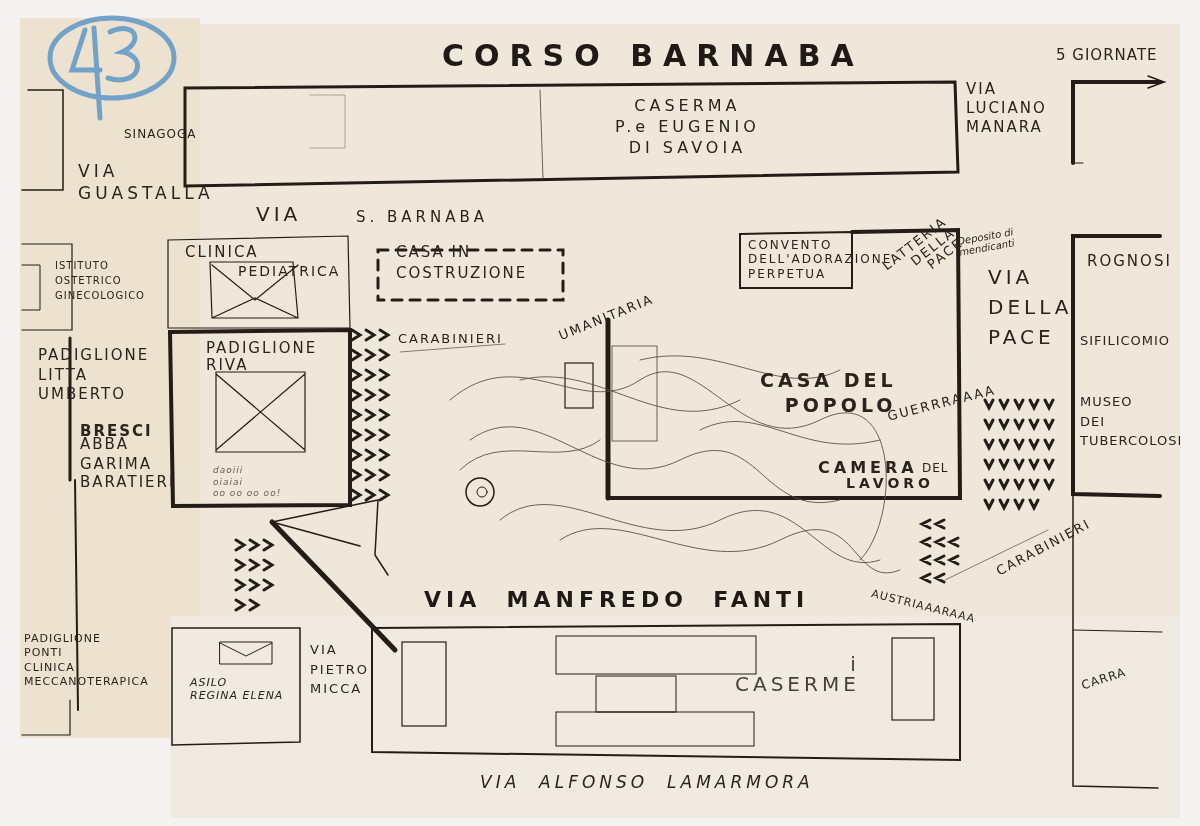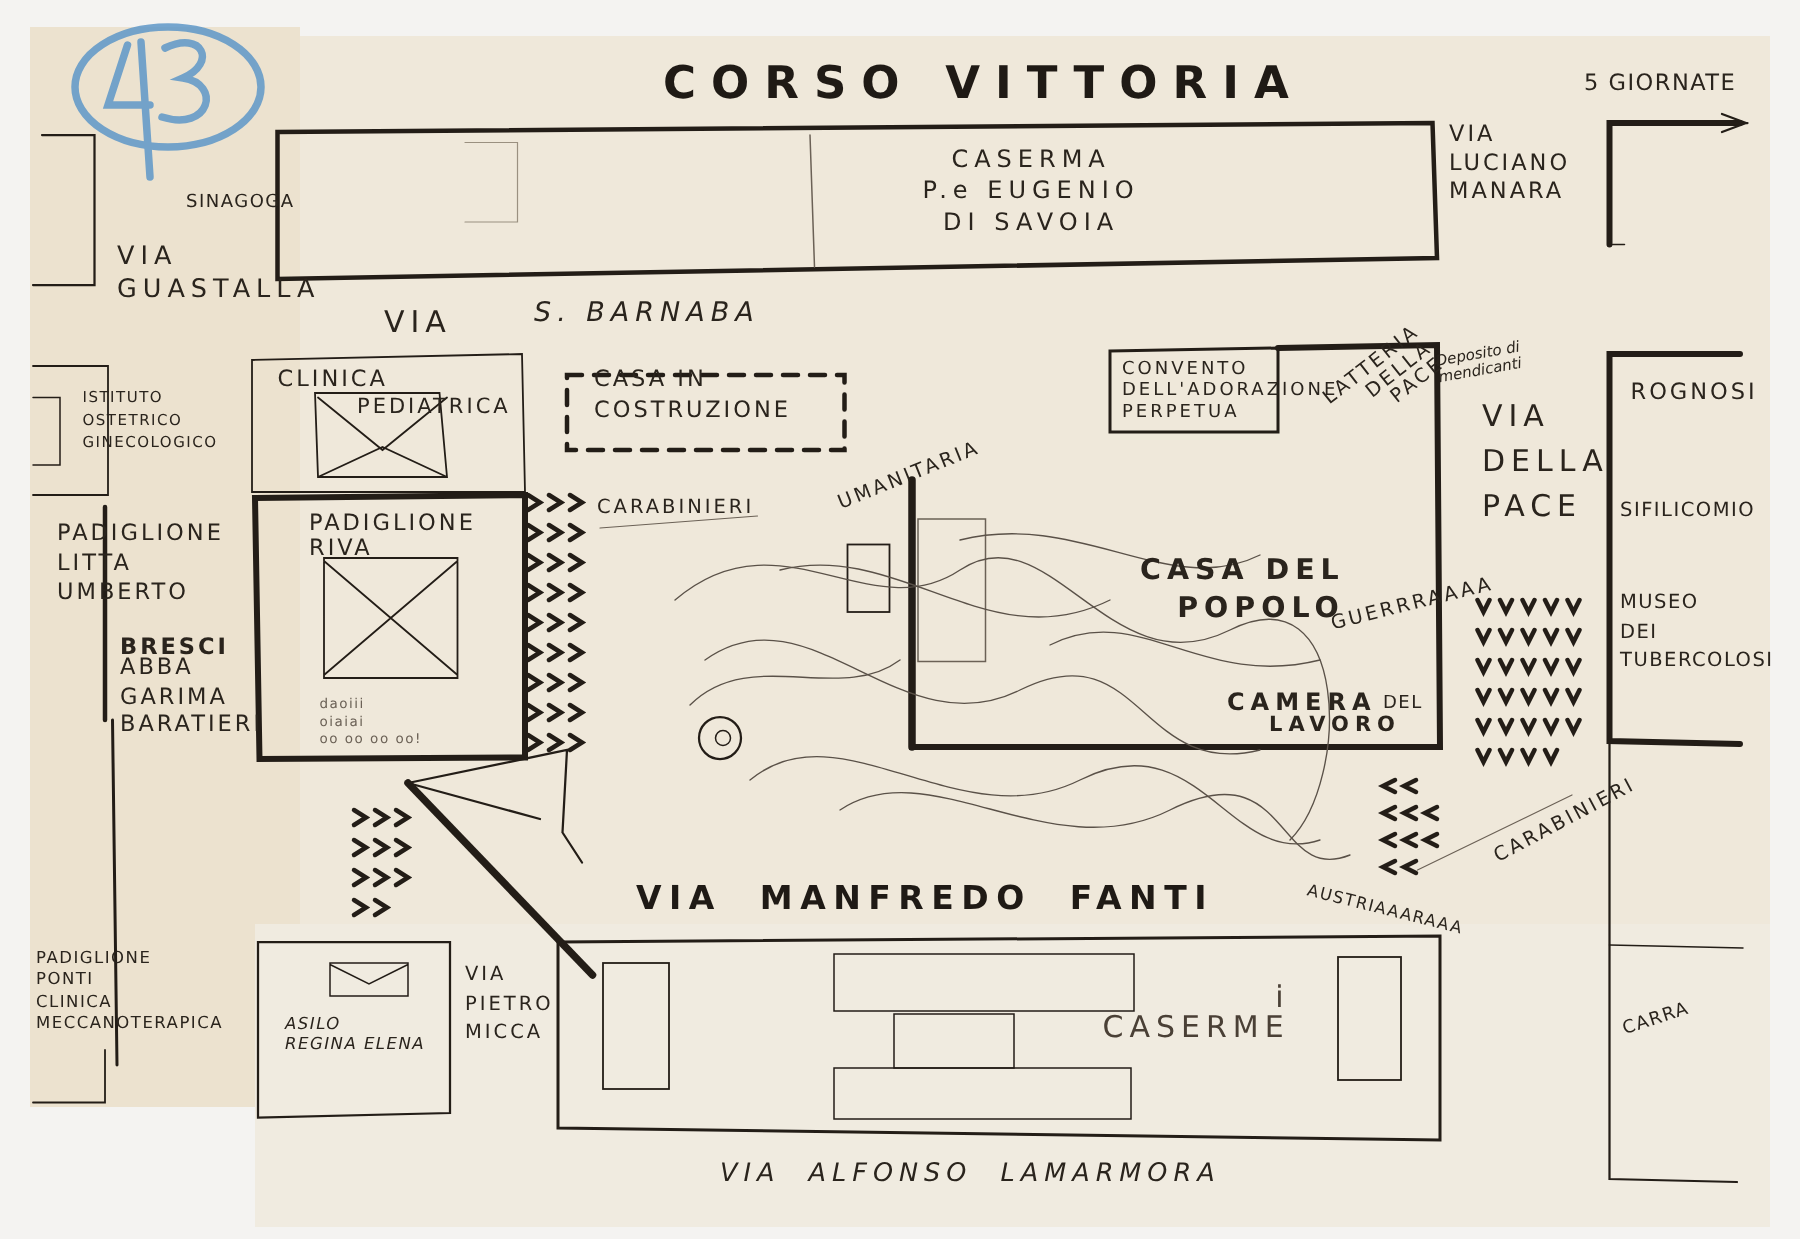--- a/index.html
+++ b/index.html
@@ -102,33 +102,33 @@
     <path d="M945 580 L1048 530" stroke-width="0.8" stroke="#6b6156"></path>
   </g>
 
   <g fill="none" stroke="#5f98c8" stroke-width="5" stroke-linecap="round" opacity="0.85">
     <ellipse cx="112" cy="58" rx="62" ry="40"></ellipse>
     <path d="M85 30 L72 70 L100 70 M94 28 L100 118"></path>
     <path d="M110 32 C135 20,145 42,122 52 C148 56,140 88,108 78"></path>
   </g>
 </svg>
 
-<div class="lbl big" style="left:442px;top:40px;font-size:30px;letter-spacing:10px;">CORSO VITTORIA</div>
+<div class="lbl big" style="left:442px;top:40px;font-size:30px;letter-spacing:10px;">CORSO BARNABA</div>
 <div class="lbl sm" style="left:1056px;top:48px;letter-spacing:1px;">5 GIORNATE</div>
 <div class="lbl sm multi" style="left:966px;top:80px;line-height:1.25;">VIA
 LUCIANO
 MANARA</div>
 <div class="lbl med multi" style="left:78px;top:160px;font-size:17px;line-height:1.3;">VIA
 GUASTALLA</div>
 <div class="lbl xs" style="left:124px;top:128px;font-size:12px;">SINAGOGA</div>
 <div class="lbl med multi" style="left:615px;top:96px;font-size:16px;line-height:1.3;text-align:center;">CASERMA
 P.e EUGENIO
 DI SAVOIA</div>
 <div class="lbl med" style="left:256px;top:204px;">VIA</div>
-<div class="lbl med" style="left:356px;top:200px;font-size:18px;font-style:italic;">S. BARNABA</div>
+<div class="lbl med" style="left:356px;top:210px;font-size:15px;">S. BARNABA</div>
 
 <div class="lbl xs multi" style="left:55px;top:258px;font-size:10px;line-height:1.5;">ISTITUTO
 OSTETRICO
 GINECOLOGICO</div>
 <div class="lbl sm" style="left:185px;top:245px;">CLINICA</div>
 <div class="lbl sm" style="left:238px;top:264px;font-size:14px;">PEDIATRICA</div>
 <div class="lbl sm multi" style="left:396px;top:242px;line-height:1.4;">CASA IN
 COSTRUZIONE</div>
 <div class="lbl sm multi" style="left:748px;top:238px;font-size:12px;line-height:1.2;">CONVENTO
 DELL'ADORAZIONE
@@ -149,21 +149,21 @@
 
 <div class="lbl sm multi" style="left:38px;top:345px;line-height:1.35;">PADIGLIONE
 LITTA</div>
 <div class="lbl sm" style="left:38px;top:387px;">UMBERTO</div>
 <div class="lbl sm" style="left:80px;top:424px;font-weight:bold;">BRESCI</div>
 <div class="lbl sm multi" style="left:80px;top:435px;line-height:1.3;">ABBA
 GARIMA</div>
 <div class="lbl sm" style="left:80px;top:475px;">BARATIERI</div>
 <div class="lbl sm multi" style="left:206px;top:340px;line-height:1.1;">PADIGLIONE
 RIVA</div>
-<div class="lbl xs multi" style="left:213px;top:465px;font-size:9px;line-height:1.3;color:#6b6156;">daoiii
+<div class="lbl xs multi" style="left:213px;top:465px;font-size:9px;line-height:1.3;color:#6b6156;font-style:italic;">daoiii
 oiaiai
 oo oo oo oo!</div>
 
 <div class="lbl sm" style="left:398px;top:332px;font-size:13px;">CARABINIERI</div>
 <div class="lbl sm" style="left:557px;top:330px;font-size:13px;transform:rotate(-22deg);transform-origin:left top;">UMANITARIA</div>
 <div class="lbl med multi bold" style="left:760px;top:368px;font-size:19px;line-height:1.3;text-align:right;">CASA DEL
 POPOLO</div>
 <div class="lbl sm" style="left:886px;top:410px;font-size:13px;transform:rotate(-14deg);transform-origin:left top;">GUERRRAAAA</div>
 <div class="lbl med bold" style="left:818px;top:460px;font-size:16px;">CAMERA</div>
 <div class="lbl xs" style="left:922px;top:462px;font-size:12px;">DEL</div>

